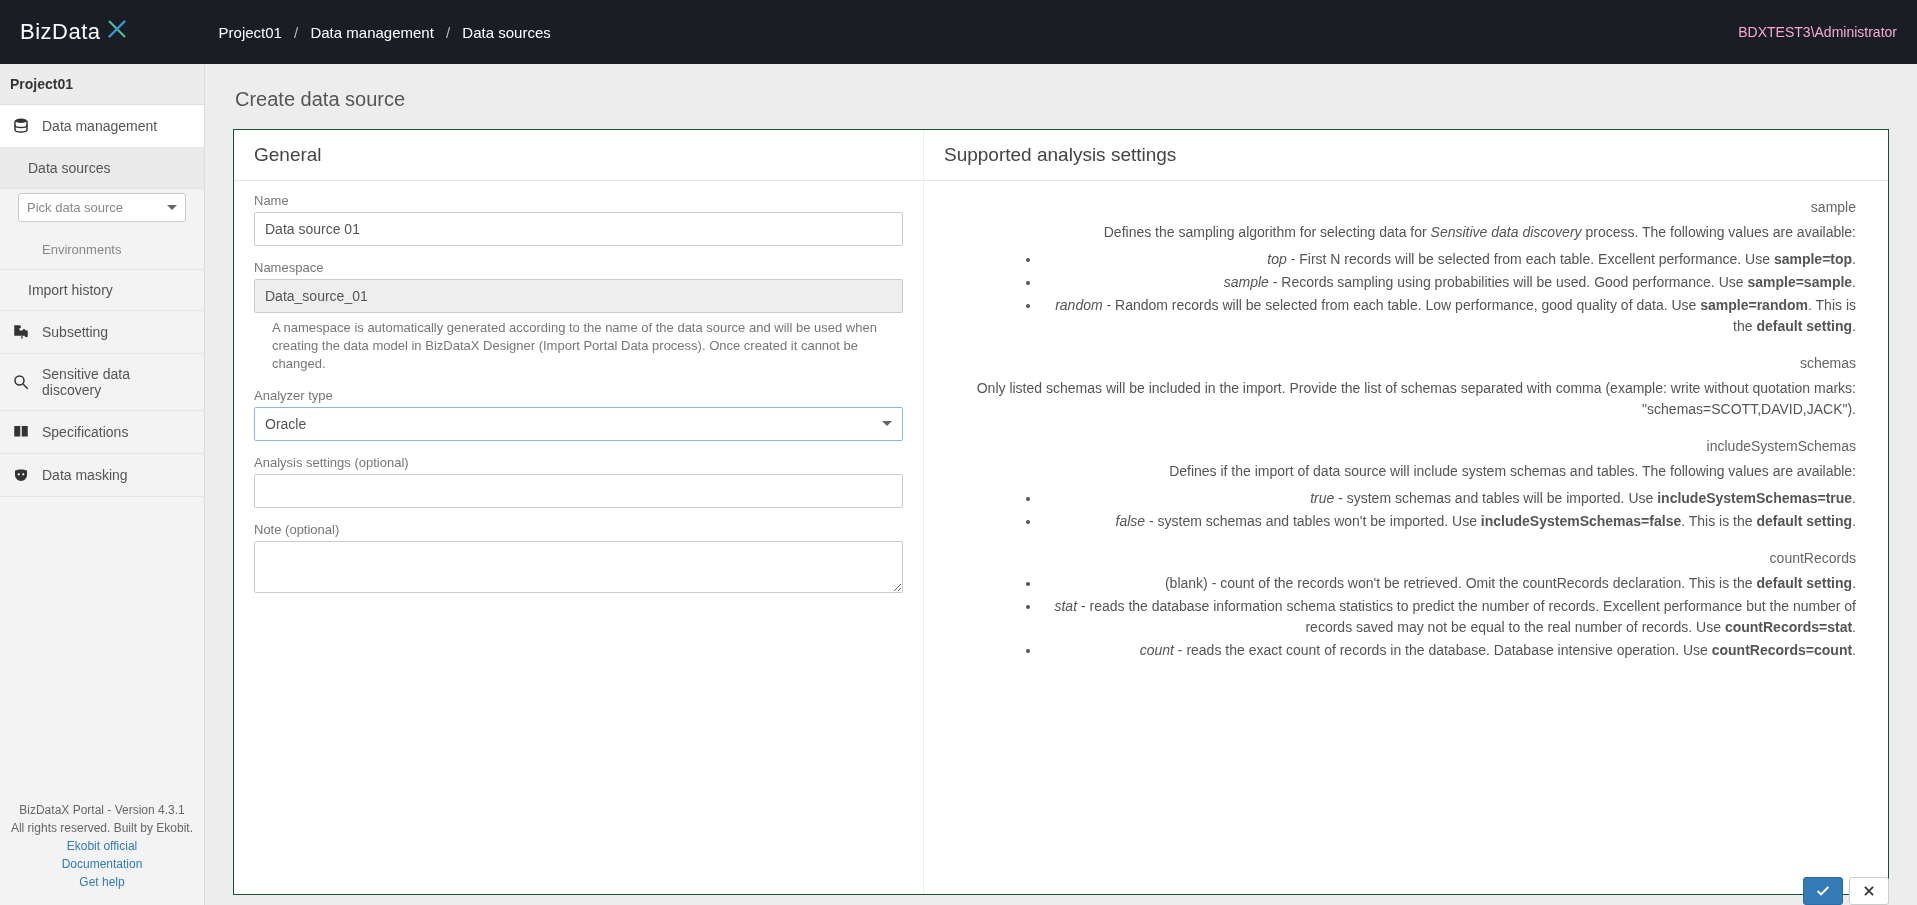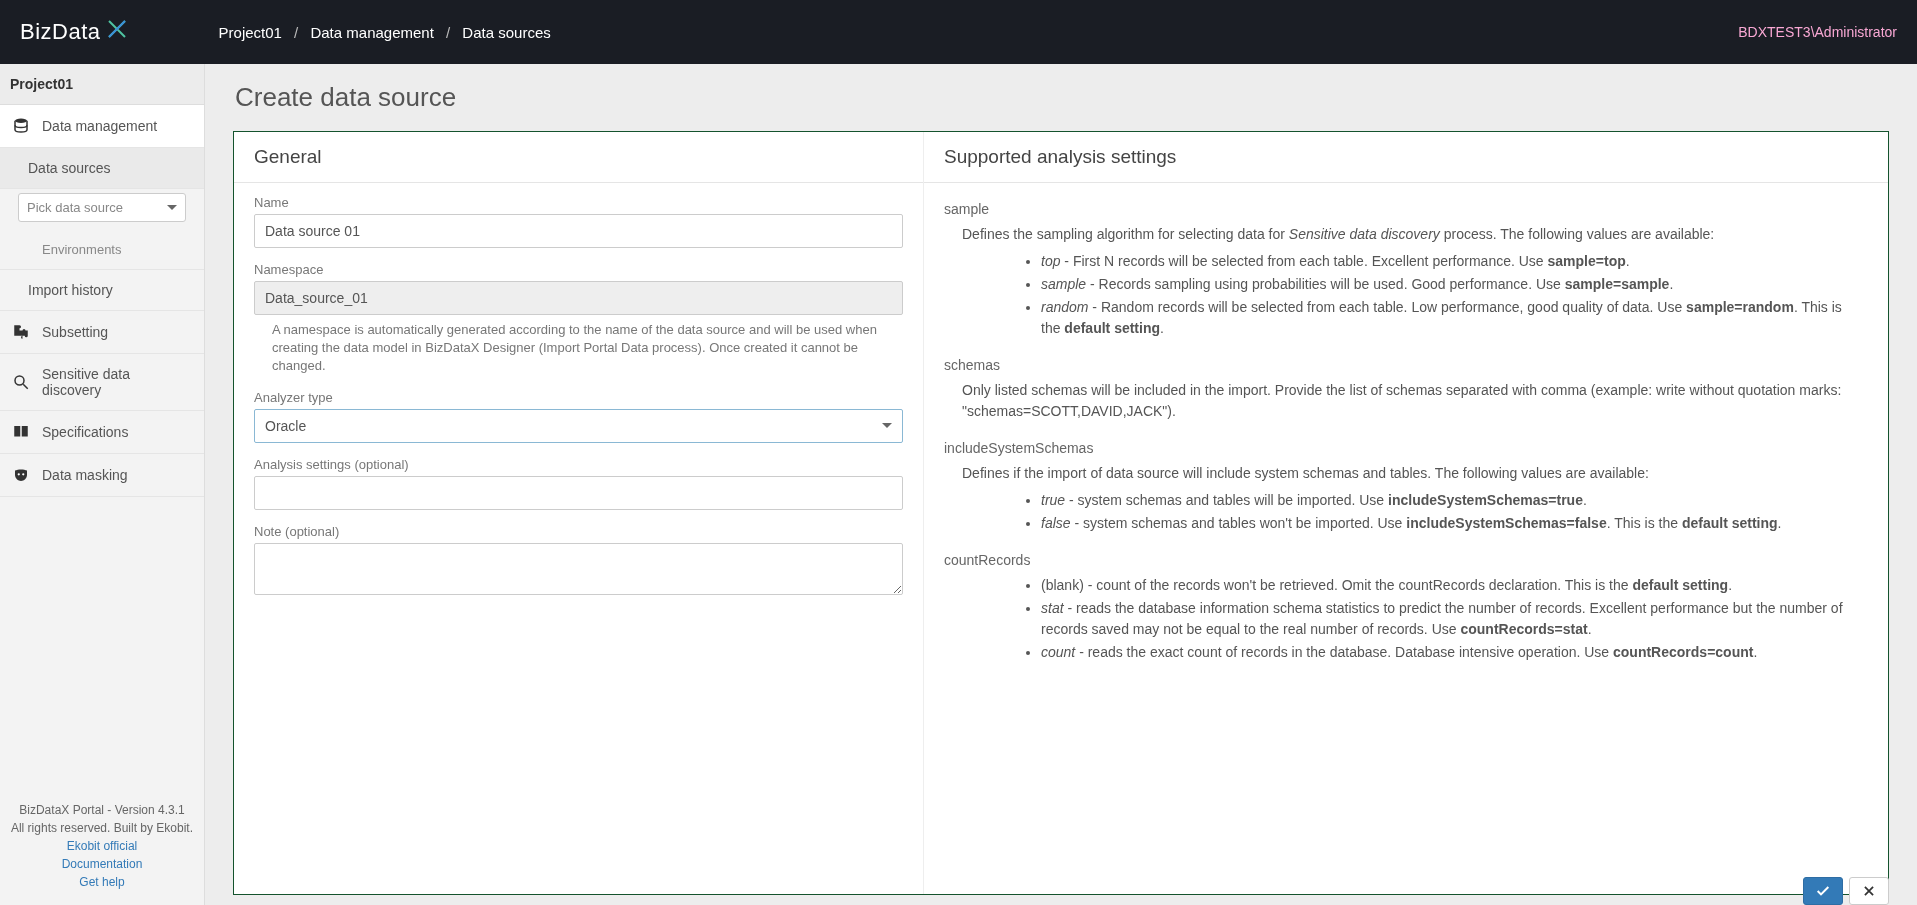--- a/index.html
+++ b/index.html
@@ -22,38 +22,38 @@
   .nav-item.active { background: #fff; }
   .nav-item.sub { padding-left: 28px; background: #eaeaea; }
   .nav-item.sub2 { padding-left: 42px; color: #888; font-size: 13px; }
   .nav-item .ico { width: 18px; height: 18px; color: #333; display:flex; align-items:center; justify-content:center; }
   .pick-source { margin: 4px 18px 8px 18px; border: 1px solid #ccc; border-radius: 3px; background: #fff; padding: 6px 8px; color: #888; display: flex; justify-content: space-between; align-items: center; font-size: 13px; cursor: pointer; }
   
   .sidebar-footer { text-align: center; font-size: 12px; color: #666; padding: 14px 6px; line-height: 1.5; }
   .sidebar-footer a { color: #337ab7; text-decoration: none; display: block; }
   
   .main { flex: 1; background: #ededed; display: flex; flex-direction: column; min-width: 0; position: relative; }
-  .page-title { font-size: 26px; color: #555; padding: 18px 30px 18px 30px; font-weight: normal; }
+  .page-title { font-size: 20px; color: #555; padding: 24px 30px 18px 30px; font-weight: normal; }
   
   .content-card { margin: 0 28px 10px 28px; background: #fff; border: 1px solid #14532d; flex: 1; display: flex; min-height: 0; }
   .col-left { width: 690px; border-right: 1px solid #eee; }
   .col-right { flex: 1; display: flex; flex-direction: column; min-width: 0; }
   
   .section-header { font-size: 19px; color: #444; padding: 14px 20px; border-bottom: 1px solid #e5e5e5; }
   
   .form-body { padding: 12px 20px; }
   .fgroup { margin-bottom: 14px; }
   .fgroup label { display: block; font-size: 13px; color: #777; margin-bottom: 4px; }
   .fgroup input, .fgroup textarea, .fgroup .select { width: 100%; padding: 8px 10px; border: 1px solid #ccc; border-radius: 2px; font-size: 14px; color: #555; background: #fff; }
   .fgroup input[readonly] { background: #eee; }
   .fgroup .select { display: flex; justify-content: space-between; align-items: center; cursor: pointer; border-color: #8ab8d4; }
   .fgroup .hint { font-size: 13px; color: #777; margin-top: 6px; padding: 0 18px; line-height: 1.4; }
   .fgroup textarea { height: 52px; resize: vertical; }
   
-  .help-body { padding: 0 24px 14px 20px; overflow-y: auto; flex: 1; font-size: 14px; color: #555; line-height: 1.5; }
+  .help-body { padding: 0 32px 14px 20px; overflow-y: auto; flex: 1; font-size: 14px; color: #555; line-height: 1.5; text-align: right; }
   .help-key { color: #666; margin-top: 16px; margin-bottom: 4px; font-size: 14px; }
   .help-desc { margin-left: 18px; color: #555; margin-bottom: 6px; }
   .help-body ul { margin-left: 52px; margin-top: 4px; }
   .help-body li { margin-bottom: 2px; margin-left: 45px; }
   .help-body em { font-style: italic; }
   .help-body b, .help-body strong { font-weight: bold; }
   
   .actionbar { position: absolute; bottom: 0; right: 28px; display: flex; gap: 6px; }
   .btn { width: 40px; height: 28px; display:flex; align-items:center; justify-content:center; border:1px solid #ccc; cursor:pointer; font-size:16px; }
   .btn-primary { background:#337ab7; color:#fff; border-color:#2e6da4; border-radius:3px; }

